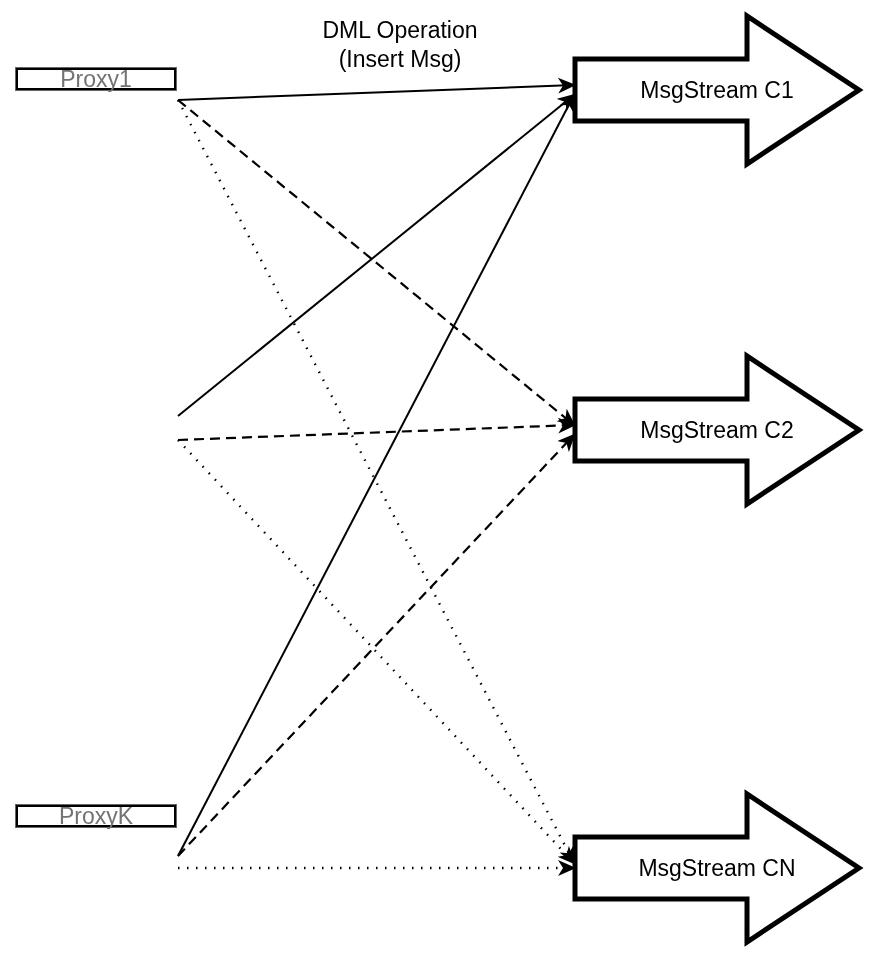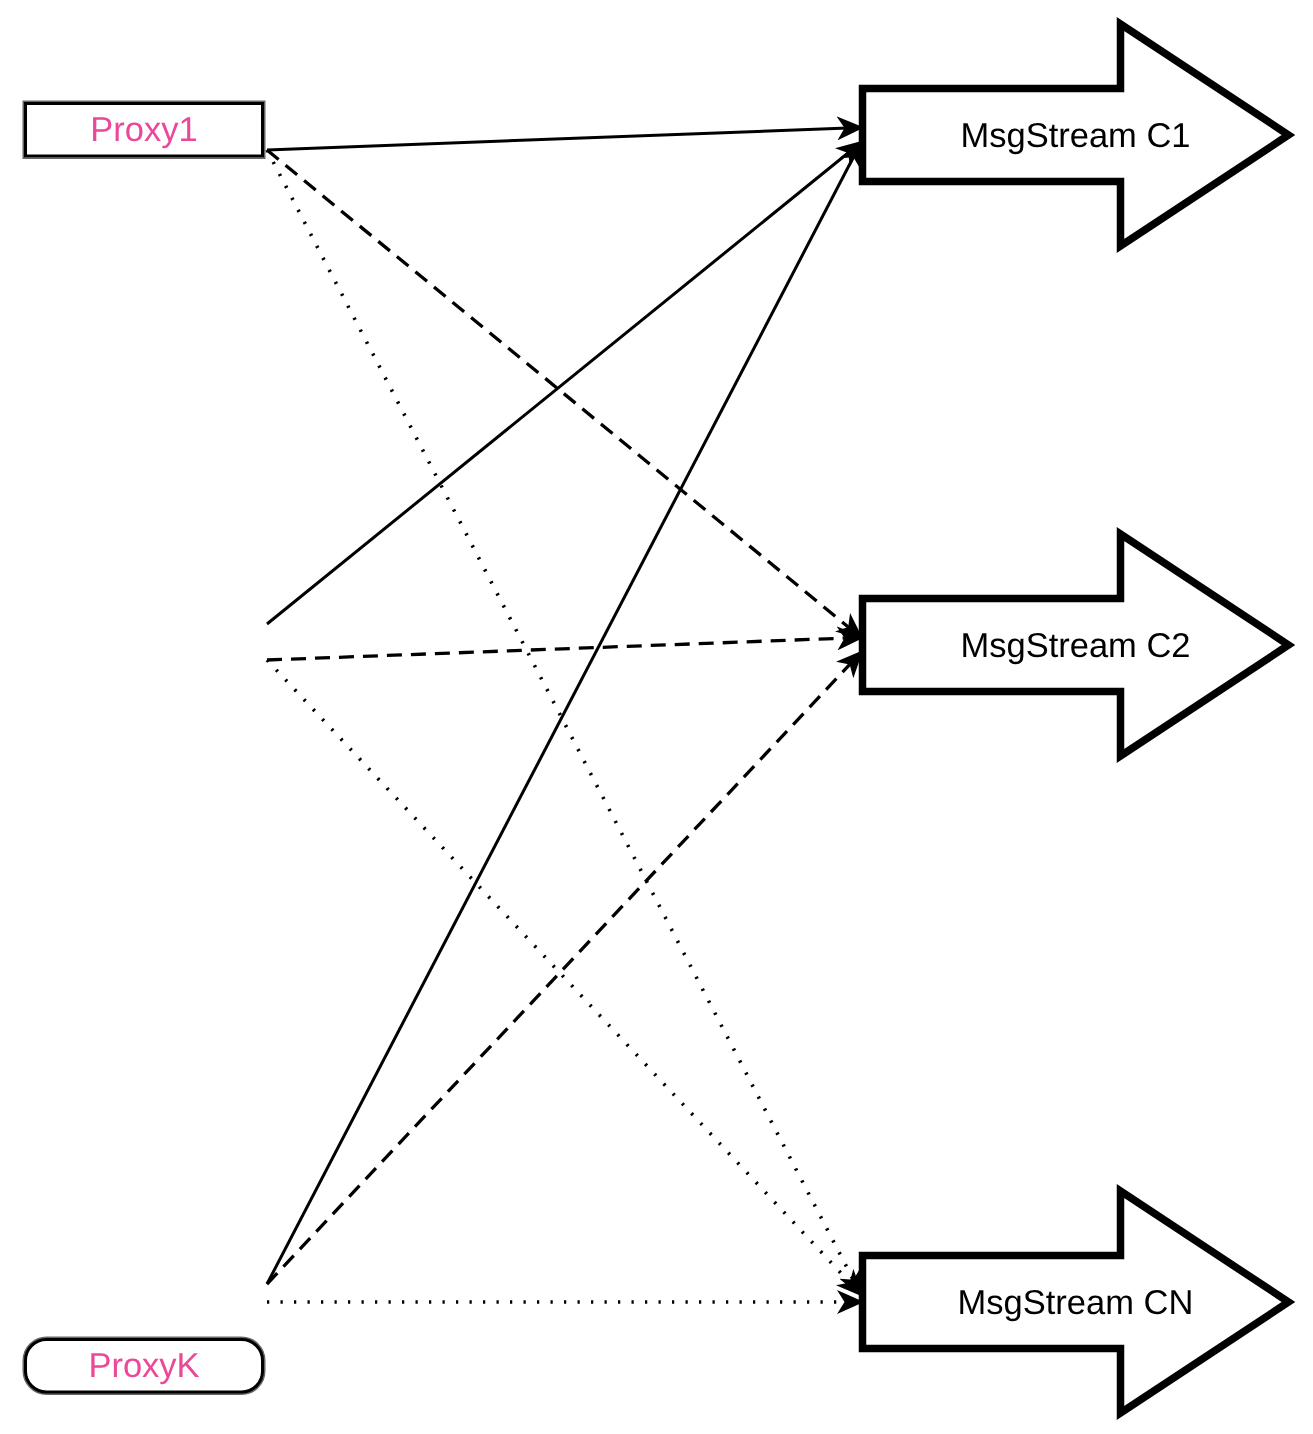--- a/index.html
+++ b/index.html
@@ -22,35 +22,35 @@
     width: 300px;
     text-align: center;
     font-size: 23px;
     line-height: 29px;
     color: #000000;
   }
   .proxy {
     position: absolute;
     left: 16px;
     width: 160px;
-    height: 37px;
+    height: 22px;
     background: #ffffff;
     border: 2px solid #000000;
     box-shadow: 0 0 0 1px #666666;
     display: flex;
     align-items: center;
     justify-content: center;
     font-size: 23px;
-    color: #ec4899;
+    color: #737373;
     box-sizing: border-box;
     text-align: center;
   }
   #node-proxy1 { top: 68px; }
   #node-proxy2 { top: 408px; }
-  #node-proxyk { top: 892px; border-radius: 15px; }
+  #node-proxyk { top: 805px; }
   .stream {
     position: absolute;
     left: 572px;
     width: 292px;
     height: 158px;
   }
   #node-c1 { top: 11px; }
   #node-c2 { top: 351px; }
   #node-cn { top: 789px; }
   .stream polygon {
@@ -71,20 +71,24 @@
     width: 875px;
     height: 956px;
     pointer-events: none;
   }
 </style>
 </head>
 <body>
 
 <div id="canvas">
 
+  <div class="title">
+    <div>DML Operation</div>
+    <div>(Insert Msg)</div>
+  </div>
 
   <div class="proxy" id="node-proxy1">
     <span>Proxy1</span>
   </div>
   <div class="proxy" id="node-proxyk">
     <span>ProxyK</span>
   </div>
 
   <svg class="stream" id="node-c1" viewBox="0 0 292 158">
     <polygon points="3,48 175,48 175,5 287,79 175,153 175,110 3,110"></polygon>

